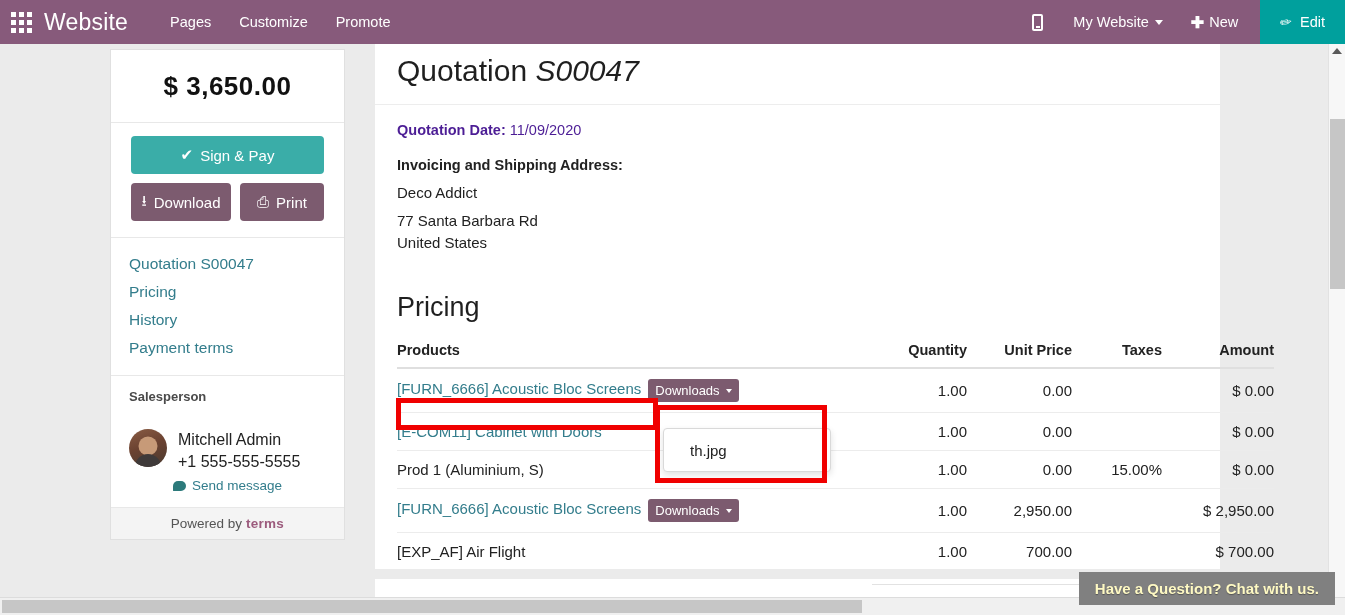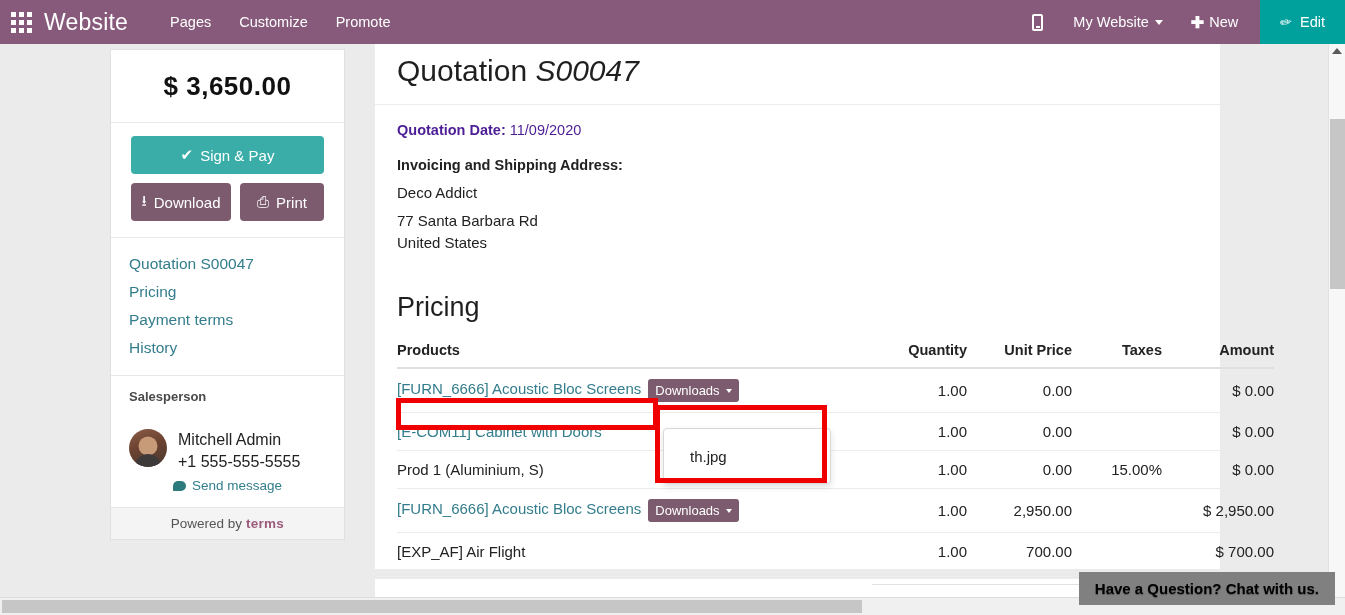--- a/index.html
+++ b/index.html
@@ -151,41 +151,41 @@
   .dl-btn {
     display:inline-flex; align-items:center; gap:6px; vertical-align:middle;
     background:#7c5b6f; color:#fff; font-size:13px; border-radius:3px;
     padding: 4px 7px; margin-left:7px; cursor:pointer;
   }
   .dl-caret { border-left:3.5px solid transparent; border-right:3.5px solid transparent;
               border-top:4.5px solid #fff; display:inline-block; }
 
   
   .dl-menu {
-    position:absolute; left: 288px; top: 384px; width: 168px; height: 56px;
+    position:absolute; left: 288px; top: 384px; width: 168px; height: 44px;
     background:#ffffff; border:1px solid #d9d9d9; border-radius:4px;
     box-shadow: 0 3px 7px rgba(0,0,0,.12); z-index: 30;
     display:flex; align-items:center;
   }
   .dl-menu-item { font-size:15px; color:#222; padding-left:26px; cursor:pointer; }
 
   
   .subtotal-wrap { position:absolute; left: 497px; top: 540px; width: 326px; }
   .subtotal-line { border-top:1px solid #e2e2e2; }
   .subtotal-label { font-size:15px; font-weight:700; color:#1f1f1f; padding-top:9px; }
 
   
   .annot { position:absolute; border:5px solid #f00000; z-index: 40; pointer-events:none; }
   .annot-1 { left: 396px; top: 398px; width: 262px; height: 32px; }
   .annot-2 { left: 655px; top: 405px; width: 172px; height: 78px; }
 
   
   .chat {
     position:absolute; right: 10px; bottom: 10px; height: 33px;
-    background:#808080; color:#000000; font-size:15px; font-weight:700;
+    background:#808080; color:#fef9c3; font-size:15px; font-weight:700;
     display:flex; align-items:center; padding: 0 16px; cursor:pointer;
     z-index: 50; text-shadow: 0 1px 1px rgba(0,0,0,.35);
   }
 
   
   .vscroll {
     position:absolute; top:44px; right:0; width:17px; height:553px;
     background:#f7f7f7; border-left:1px solid #e2e2e2; z-index:45;
   }
   .vscroll .arrow-up {
@@ -268,22 +268,22 @@
           <div class="btn btn-print">
             <span>⎙</span>
             <span>Print</span>
           </div>
         </div>
       </div>
 
       <div class="sb-nav">
         <a>Quotation S00047</a>
         <a>Pricing</a>
+        <a>History</a>
         <a>Payment terms</a>
-        <a>History</a>
       </div>
 
       <div class="sb-person">
         <div class="sp-title">Salesperson</div>
         <div class="sp-row">
           <div class="avatar"></div>
           <div class="sp-info">
             <div class="sp-name">Mitchell Admin</div>
             <div class="sp-phone">+1 555-555-5555</div>
           </div>

